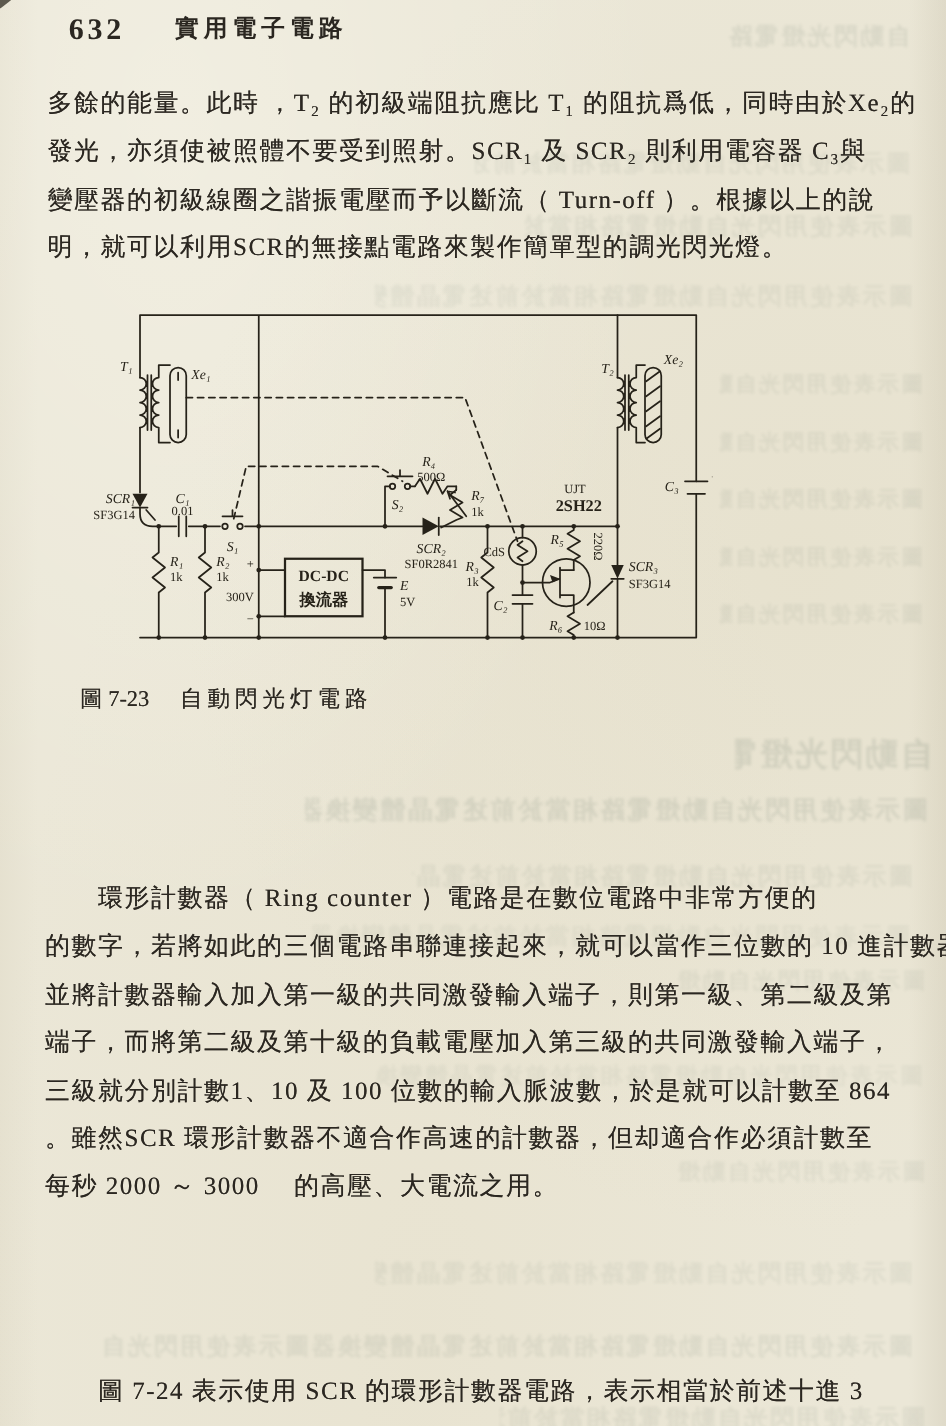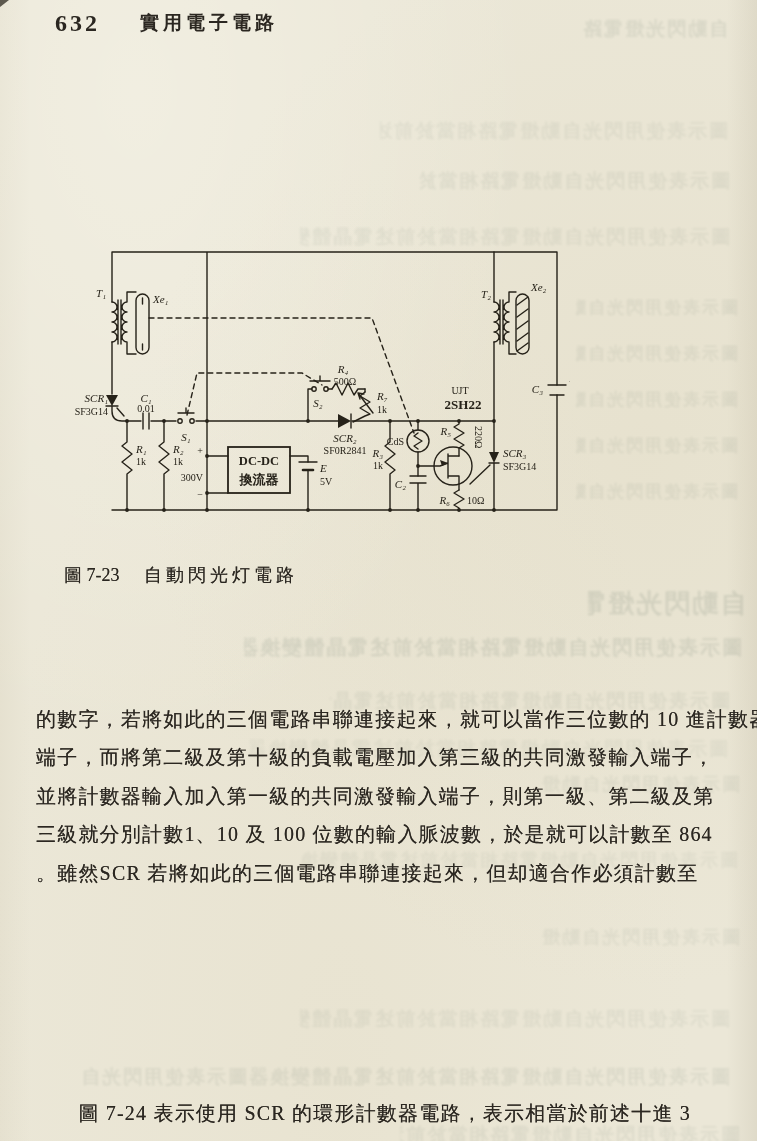--- a/index.html
+++ b/index.html
@@ -20,21 +20,21 @@
   #header{position:absolute;top:10px;left:55px;white-space:nowrap;}
   #page-number{font-size:24px;font-weight:bold;letter-spacing:3px;display:inline-block;}
   #book-title{font-size:19px;font-weight:bold;letter-spacing:4px;display:inline-block;margin-left:36px;vertical-align:2px;}
   .para{position:absolute;left:38px;width:700px;}
   #para1{top:64px;}
   #para2{top:700px;left:36px;}
   #para3{top:1094px;left:36px;}
   .tline{height:38.4px;line-height:38.4px;white-space:nowrap;font-size:20px;letter-spacing:1.2px;
     text-shadow:0 0 .5px rgba(43,39,33,.75);}
   #caption{position:absolute;top:547px;left:64px;font-size:18px;white-space:nowrap;
-    text-shadow:0 0 .5px rgba(43,39,33,.7);margin-top:16px;}
+    text-shadow:0 0 .5px rgba(43,39,33,.7);}
   #caption .cap-title{margin-left:20px;letter-spacing:4px;}
   #section-heading{position:absolute;top:648px;left:8px;font-size:30px;font-weight:bold;
     letter-spacing:5px;white-space:nowrap;
     text-shadow:.6px 0 0 currentColor, 0 .4px 0 currentColor;}
   #circuit{position:absolute;left:60px;top:244px;}
   .w{stroke:#262219;stroke-width:1.4;fill:none;stroke-linecap:round;stroke-linejoin:round;}
   .wt{stroke:#262219;stroke-width:2.6;fill:none;stroke-linecap:round;}
   .wd{stroke:#262219;stroke-width:1.4;fill:none;stroke-dasharray:5 4;stroke-linecap:round;}
   .fill{fill:#262219;stroke:none;}
   .box{stroke:#262219;stroke-width:1.8;fill:none;}
@@ -50,20 +50,26 @@
 <body>
 
 <div id="page">
   <div class="corner-mark"></div>
 
   <div id="header">
     <span id="page-number">632</span>
     <span id="book-title">實用電子電路</span>
   </div>
 
+  <div id="para1" class="para">
+      <div class="tline">多餘的能量。此時 ，T₂ 的初級端阻抗應比 T₁ 的阻抗爲低，同時由於Xe₂的</div>
+      <div class="tline">發光，亦須使被照體不要受到照射。SCR₁ 及 SCR₂ 則利用電容器 C₃與</div>
+      <div class="tline">變壓器的初級線圈之諧振電壓而予以斷流（ Turn-off ）。根據以上的說</div>
+      <div class="tline">明，就可以利用SCR的無接點電路來製作簡單型的調光閃光燈。</div>
+    </div>
 
   <svg id="circuit" width="510" height="276" viewBox="0 0 510 276">
 
     <path class="w" d="M52,8 H497 M52,266 H497 M52,8 V58 M52,98 V150
       M52,162 V167 Q52,177 62,177 M62,177 H81 M91,177 H116 M136,177 H278 M292,177 H434
       M147,8 V266 M147,212 H168 M147,249 H168 M230,212 H248 M248,212 V218 M248,226 V266
       M248,177 V145 H252 M268,145 H272 M305,145 V148 M497,8 V141 M497,151 V266"></path>
 
     <path class="w" d="M52,58 a5,5 0 0 1 0,10 a5,5 0 0 1 0,10 a5,5 0 0 1 0,10 a5,5 0 0 1 0,10
       M58,56 V100 M61,56 V100
@@ -206,25 +212,27 @@
     <text class="lv" x="509" y="141" font-size="12">+</text>
   </svg>
 
   <div id="caption">
     <span class="cap-label">圖 7-23</span>
     <span class="cap-title">自動閃光灯電路</span>
   </div>
 
 
   <div id="para2" class="para">
+      <div class="tline">　　環形計數器（ Ring counter  ）電路是在數位電路中非常方便的</div>
       <div class="tline">的數字，若將如此的三個電路串聯連接起來，就可以當作三位數的 10 進計數器</div>
+      <div class="tline">並將計數器輸入加入第一級的共同激發輸入端子，則第一級、第二級及第</div>
       <div class="tline">端子，而將第二級及第十級的負載電壓加入第三級的共同激發輸入端子，</div>
-      <div class="tline">並將計數器輸入加入第一級的共同激發輸入端子，則第一級、第二級及第</div>
       <div class="tline">三級就分別計數1、10 及 100 位數的輸入脈波數，於是就可以計數至 864</div>
-      <div class="tline">。雖然SCR 若將如此的三個電路串聯連接起來，但却適合作必須計數至</div>
+      <div class="tline">。雖然SCR 環形計數器不適合作高速的計數器，但却適合作必須計數至</div>
+      <div class="tline">每秒 2000 ～ 3000 　的高壓、大電流之用。</div>
     </div>
   <div id="para3" class="para">
       <div class="tline">　　圖 7-24 表示使用 SCR 的環形計數器電路，表示相當於前述十進 3</div>
     </div>
 <div class="bleed" style="top: 16px; left: 468px; width: 260px; font-size: 19px; opacity: 0.1;">自動閃光燈電路</div>
     <div class="bleed" style="top: 118px; left: 380px; width: 348px; font-size: 19px; opacity: 0.07;">圖示表使用閃光自動燈電路相當於前述電晶體變換器圖示表使用閃光自動燈電路相當於前述電晶體變換器</div>
     <div class="bleed" style="top: 168px; left: 420px; width: 310px; font-size: 19px; opacity: 0.08;">圖示表使用閃光自動燈電路相當於前述電晶體變換器圖示表使用閃光自動燈電路相當於前述電晶體變換器</div>
     <div class="bleed" style="top: 224px; left: 300px; width: 430px; font-size: 19px; opacity: 0.07;">圖示表使用閃光自動燈電路相當於前述電晶體變換器圖示表使用閃光自動燈電路相當於前述電晶體變換器</div>
     <div class="bleed" style="top: 296px; left: 576px; width: 162px; font-size: 17px; opacity: 0.08;">圖示表使用閃光自動燈電路相當於前述電晶體變換器圖示表使用閃光自動燈電路相當於前述電晶體變換器</div>
     <div class="bleed" style="top: 342px; left: 576px; width: 162px; font-size: 17px; opacity: 0.08;">圖示表使用閃光自動燈電路相當於前述電晶體變換器圖示表使用閃光自動燈電路相當於前述電晶體變換器</div>

